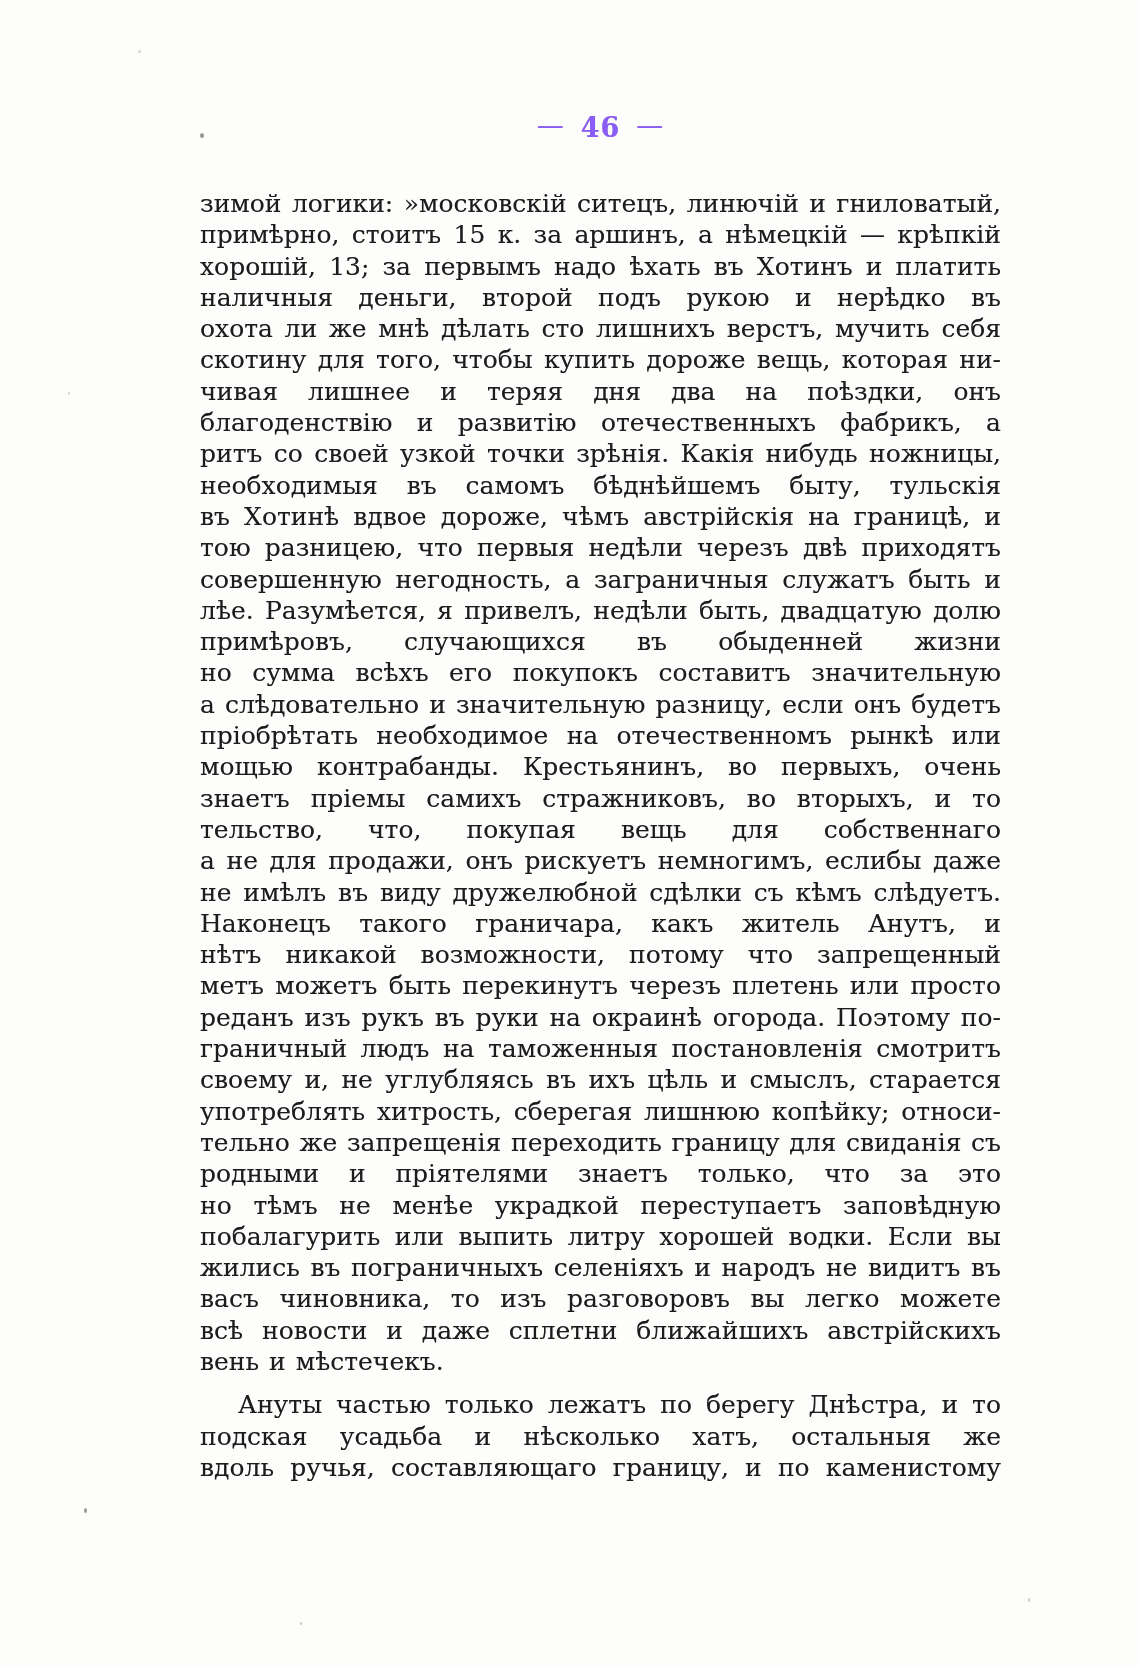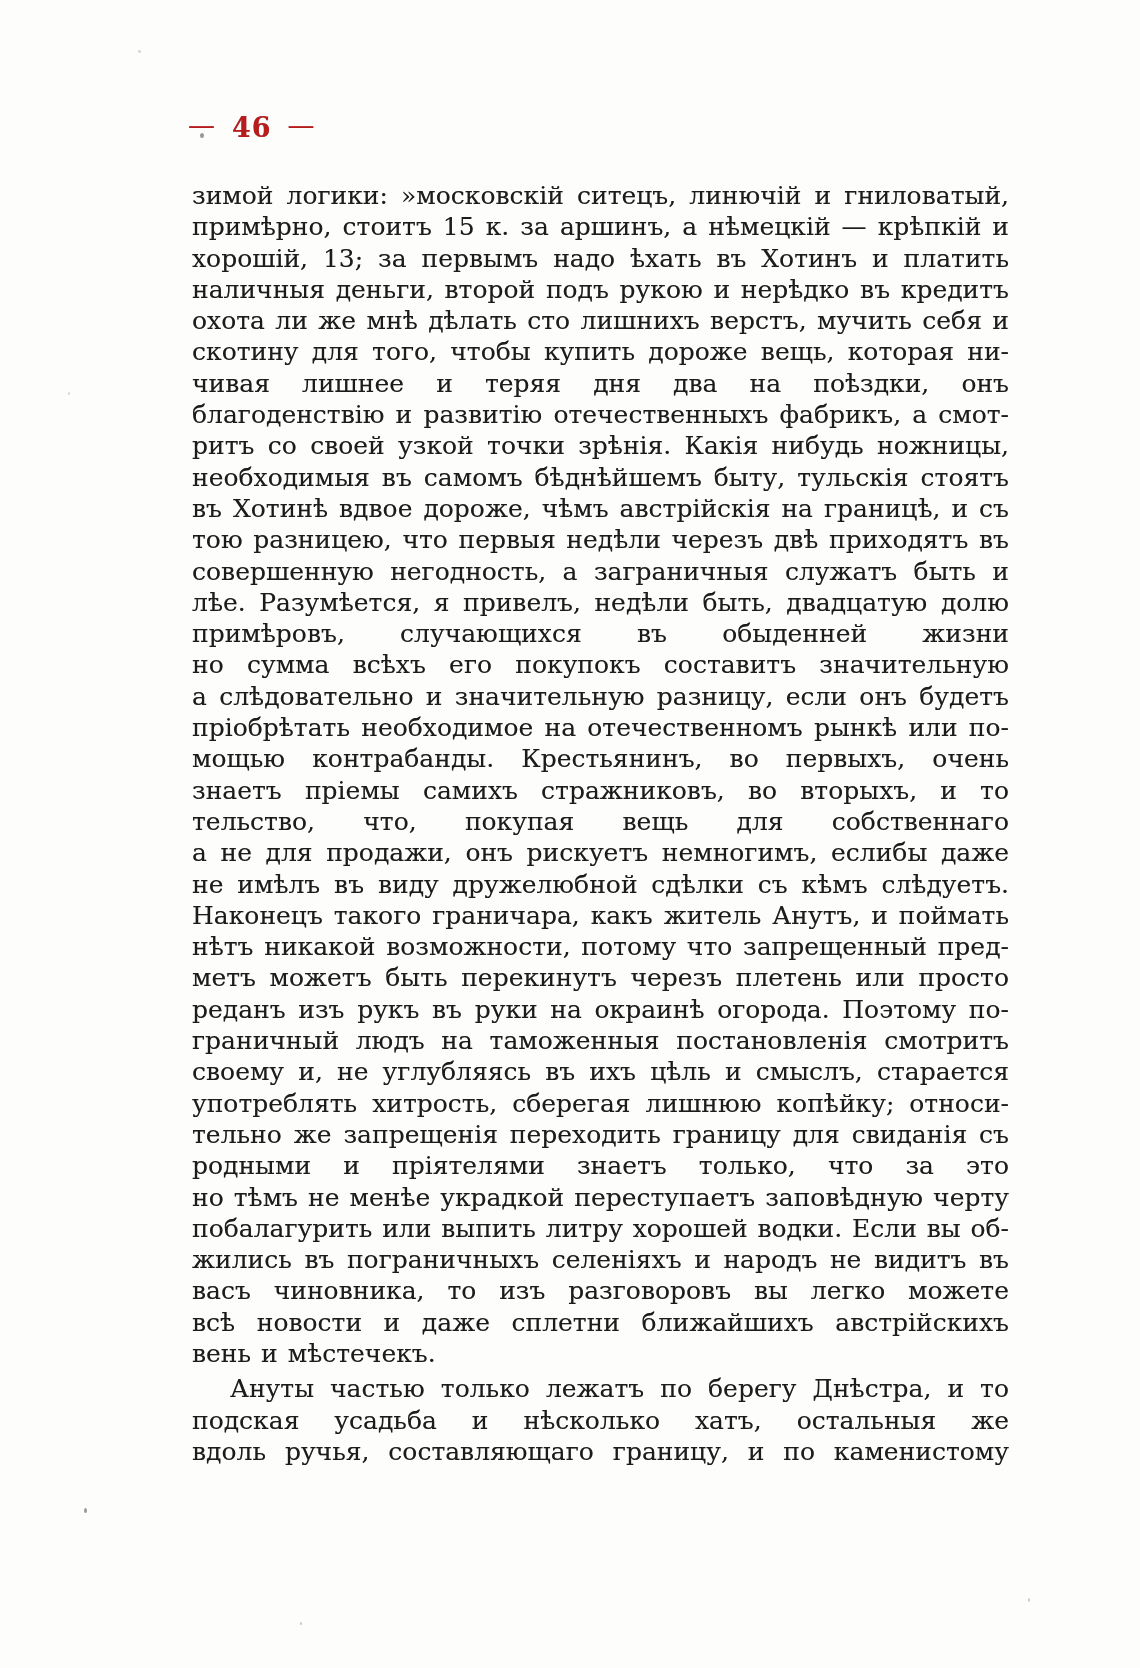--- a/index.html
+++ b/index.html
@@ -15,43 +15,43 @@
     background: #fdfdfc;
     overflow: hidden;
     font-family: "DejaVu Serif", "Liberation Serif", serif;
     color: #1c1c1c;
   }
   .page-header {
     position: absolute;
     top: 112px;
     left: 188px;
     width: 825px;
-    text-align: left;
+    text-align: center;
     font-size: 27px;
     line-height: 32px;
     letter-spacing: 1px;
-    color: #b91c1c;
+    color: #8b5cf6;
     text-shadow: 0 0 0.5px rgba(20,20,20,0.35);
   }
   .page-header .dash {
     font-weight: 400;
     position: relative;
     top: -2px;
   }
   .page-header .page-number {
     font-weight: 700;
     margin: 0 16px;
   }
   .text-block {
     position: absolute;
     top: 176px;
     left: 188px;
     width: 825px;
   }
-  .paragraph { margin: 4px; padding: 0; }
+  .paragraph { margin: 12px; padding: 0; }
   .line {
     font-size: 25px;
     line-height: 31.3px;
     height: 31.3px;
     overflow: hidden;
     text-align: justify;
     text-align-last: justify;
     word-spacing: 1.5px;
     white-space: normal;
     text-shadow: 0 0 0.5px rgba(20,20,20,0.4);

